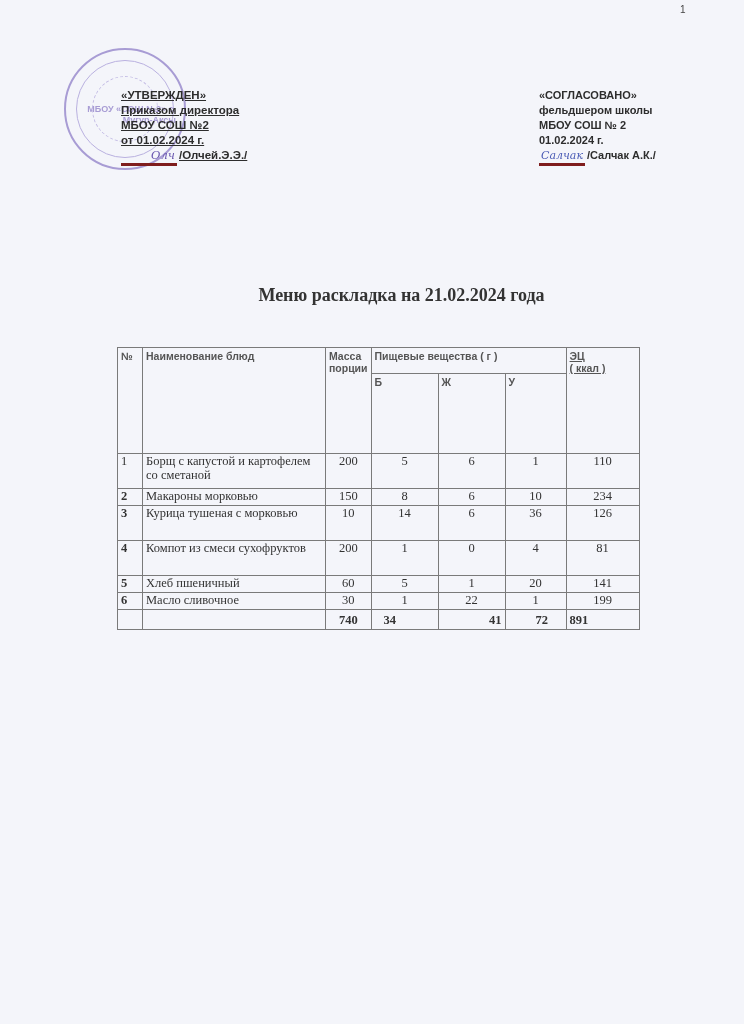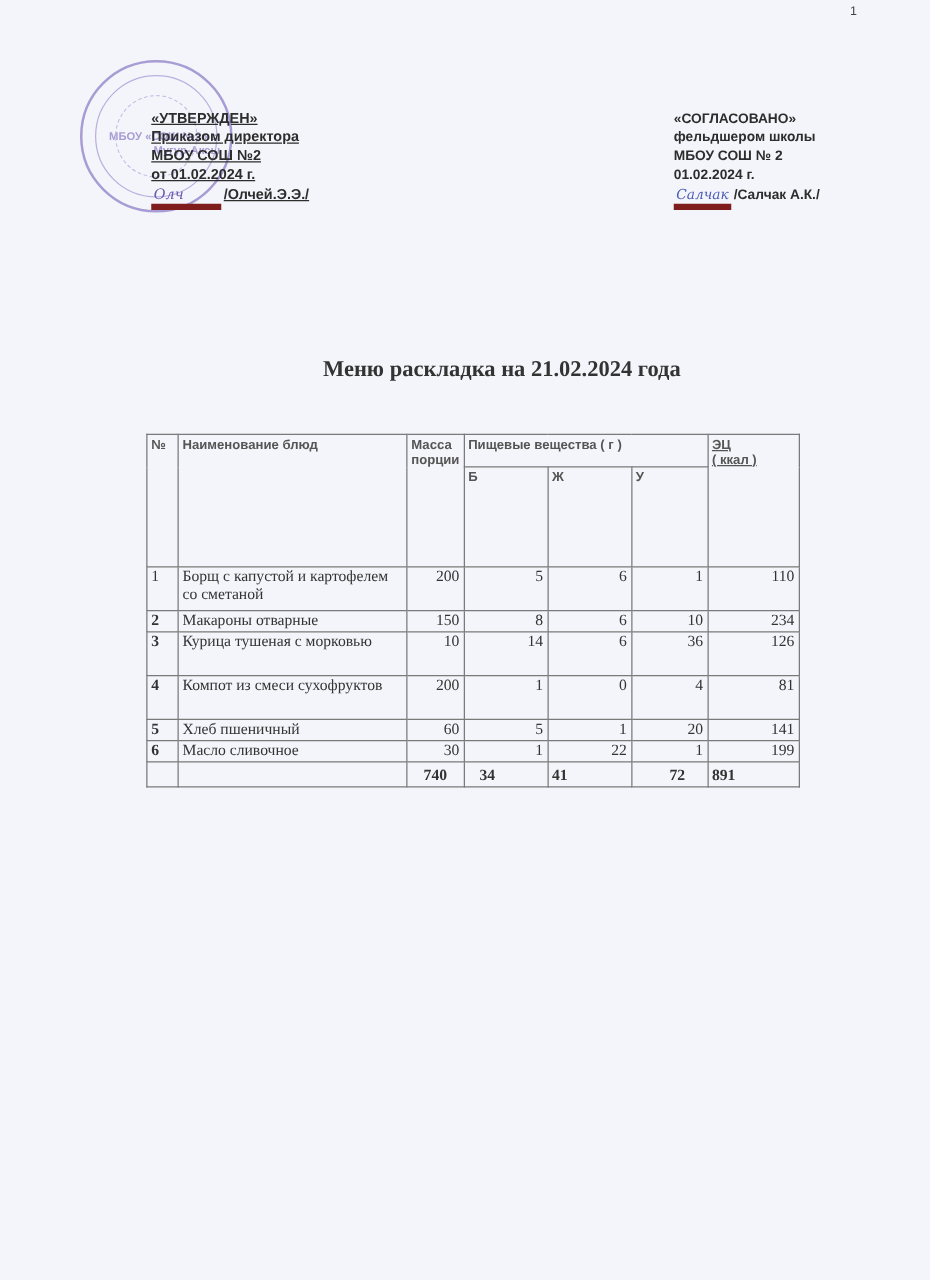--- a/index.html
+++ b/index.html
@@ -31,43 +31,43 @@
     position: absolute; left: 121px; top: 88px;
     font-size: 11.5px; font-weight: bold; line-height: 15px; color: #2d2d2d; text-decoration: underline;
   }
   .agreed {
     position: absolute; left: 524px; top: 88px;
     font-size: 11px; font-weight: bold; line-height: 15px; color: #2d2d2d; margin-left: 15px;
   }
   .line { white-space: nowrap; }
   .sig {
     display: inline-block; font-family: "DejaVu Serif", serif; font-style: italic;
-    font-weight: normal; color: #4a5bb5; border-bottom: 5px solid #7f1d1d;
-    padding: 0 2px; margin-right: 2px;
+    font-weight: normal; color: #4a5bb5; border-bottom: 3px solid #7f1d1d;
+    padding: 0 2px; margin-right: 2px; text-align: right;
   }
   .sig.left { color: #6a58b0; width: 52px; }
   .title {
     position: absolute; left: 0; width: 709px; top: 285px; text-align: center;
     font-family: "Liberation Serif", serif; font-weight: bold; font-size: 18px; color: #333; margin-left: 47px;
   }
   table.menu {
     position: absolute; left: 117px; top: 347px;
     border-collapse: collapse; font-size: 12px;
   }
   table.menu td, table.menu th {
     border: 1px solid #7a7a7a; padding: 0 3px; vertical-align: top;
   }
   table.menu th {
     font-family: "Liberation Sans", sans-serif; font-weight: bold; font-size: 10.5px;
     color: #555; text-align: left; padding-top: 2px;
   }
   table.menu td {
     font-family: "Liberation Serif", serif; font-size: 12.5px; color: #333; line-height: 14px;
   }
-  td.num { text-align: right; vertical-align: bottom; }
+  td.num { text-align: center; vertical-align: bottom; }
   td.idx { font-weight: bold; }
   td.idx.plain { font-weight: normal; }
   tr.total td { font-weight: bold; }
   .c-no { width: 25px; }
   .c-name { width: 183px; }
   .c-mass { width: 45px; }
   .c-b { width: 67px; }
   .c-zh { width: 67px; }
   .c-u { width: 61px; }
   .c-ec { width: 73px; }
@@ -136,21 +136,21 @@
     <td class="idx plain">1</td>
     <td>Борщ с капустой и картофелем со сметаной</td>
     <td class="num">200</td>
     <td class="num">5</td>
     <td class="num">6</td>
     <td class="num">1</td>
     <td class="num">110</td>
   </tr>
   <tr style="height:17px">
     <td class="idx">2</td>
-    <td>Макароны отварные</td>
+    <td>Макароны морковью</td>
     <td class="num">150</td>
     <td class="num">8</td>
     <td class="num">6</td>
     <td class="num">10</td>
     <td class="num">234</td>
   </tr>
   <tr style="height:35px">
     <td class="idx">3</td>
     <td>Курица тушеная с морковью</td>
     <td class="num">10</td>
@@ -184,18 +184,18 @@
     <td class="num">1</td>
     <td class="num">22</td>
     <td class="num">1</td>
     <td class="num">199</td>
   </tr>
   <tr class="total" style="height:20px">
     <td></td>
     <td></td>
     <td style="text-align:center;vertical-align:middle">740</td>
     <td style="text-align:left;vertical-align:middle;padding-left:12px">34</td>
-    <td style="text-align:left;vertical-align:middle;">41</td>
+    <td style="text-align:right;vertical-align:middle;">41</td>
     <td style="text-align:left;vertical-align:middle;padding-left:30px">72</td>
     <td style="text-align:left;vertical-align:middle">891</td>
   </tr>
 </tbody>
   </table>
 
 </body></html>

